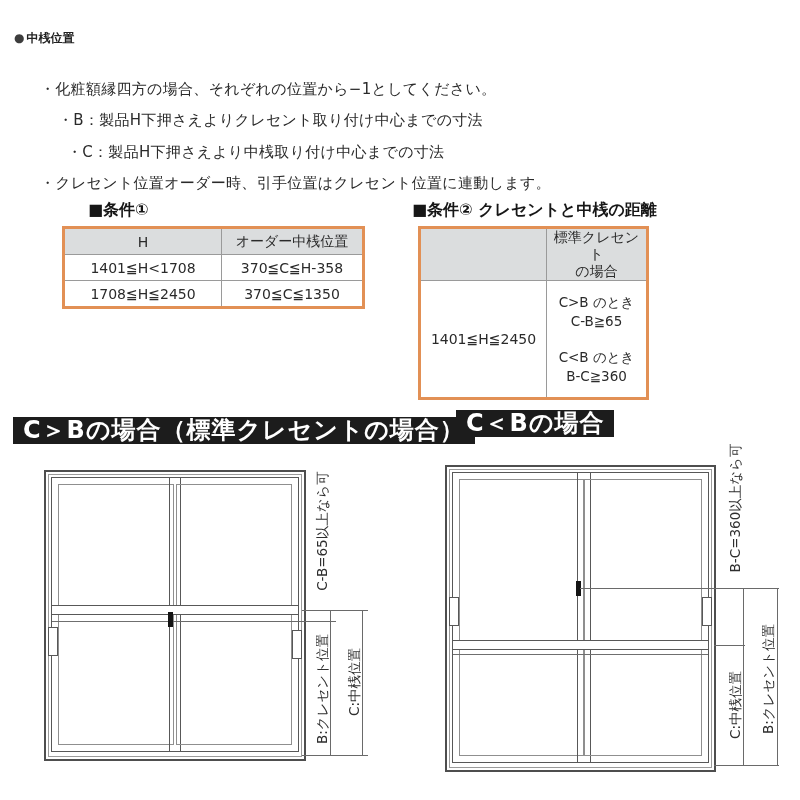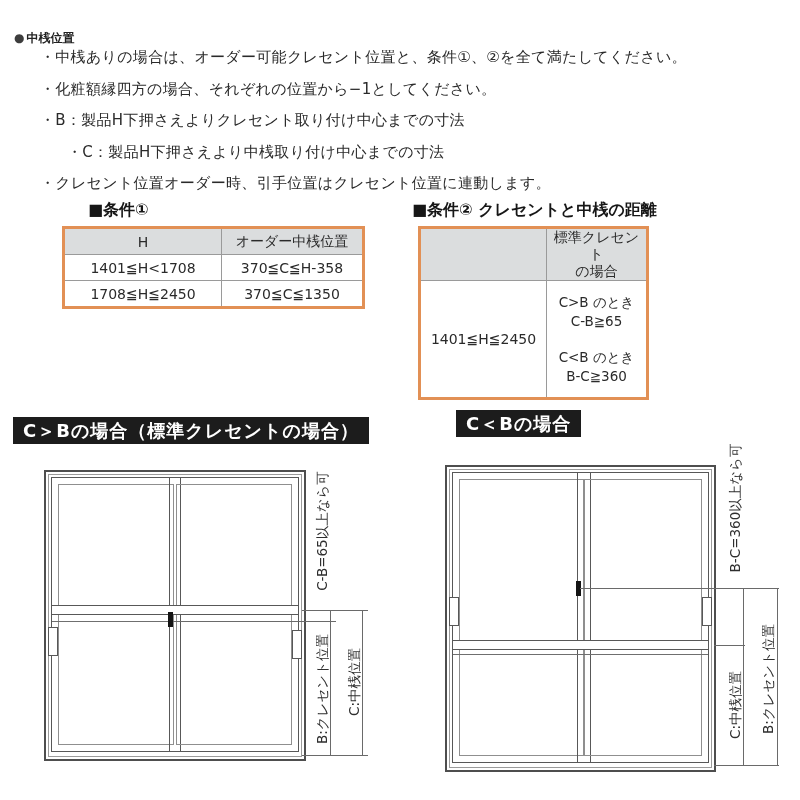--- a/index.html
+++ b/index.html
@@ -16,21 +16,21 @@
   .t1 th,.t1 td{height:25px;}
   .t1 .c1{width:156px;}
   .t1 .c2{width:140px;}
   .t2 .c1{width:125px;}
   .t2 .c2{width:99px;}
   .t2 th{height:42px;font-size:13px;line-height:17px;}
   .t2 td{height:116px;}
   .t2 .case-line{font-size:13.5px;line-height:19px;}
   .t2 .case-gap{height:17px;}
   .case-title{position:absolute;height:27px;line-height:27px;background:#1C1C1C;color:#ffffff;
-      font-weight:bold;font-size:18px;padding:0 10px;letter-spacing:1px;white-space:nowrap;}
+      font-weight:bold;font-size:24px;padding:0 10px;letter-spacing:1px;white-space:nowrap;}
   .window{position:absolute;border:2px solid #4e4e4e;background:#fff;}
   .frame-inner{position:absolute;left:2px;top:2px;right:2px;bottom:2px;border:1px solid #9b9b9b;}
   .panel{position:absolute;border:1px solid #585858;}
   .glass{position:absolute;left:6px;top:6px;right:6px;bottom:6px;border:1px solid #8f8f8f;}
   .midrail{position:absolute;background:#fff;border-top:1px solid #585858;border-bottom:1px solid #585858;}
   .thinline{position:absolute;height:0;border-top:1px solid #6f6f6f;}
   .crescent{position:absolute;background:#141414;}
   .handle{position:absolute;border:1px solid #585858;background:#fff;}
   .hline{position:absolute;height:0;border-top:1px solid #6a6a6a;}
   .vline{position:absolute;width:0;border-left:1px solid #6a6a6a;}
@@ -39,23 +39,22 @@
 </style>
 </head>
 <body>
 
 <div class="canvas">
 
   <div class="page-title">
     <span class="bullet">●</span><span>中桟位置</span>
   </div>
 
-  <div class="note" style="top:48px;">・中桟ありの場合は、オーダー可能クレセント位置と、条件①、②を全て満たしてください。</div>
   <div class="note" style="top:80px;">・化粧額縁四方の場合、それぞれの位置から−1としてください。</div>
-  <div class="note" style="top:111px;">・B：製品H下押さえよりクレセント取り付け中心までの寸法</div>
+  <div class="note" style="top:111px;margin-left:18px;">・B：製品H下押さえよりクレセント取り付け中心までの寸法</div>
   <div class="note" style="top:143px;margin-left:27px;">・C：製品H下押さえより中桟取り付け中心までの寸法</div>
   <div class="note" style="top:174px;">・クレセント位置オーダー時、引手位置はクレセント位置に連動します。</div>
 
   <div class="cond-heading" style="left:70px;top:200px;margin-left:18px;">■条件①</div>
   <table class="cond t1" style="left:62px;top:226px;">
     <tbody>
         <tr>
       <th class="c1">H</th>
       <th class="c2">オーダー中桟位置</th>
     </tr>

